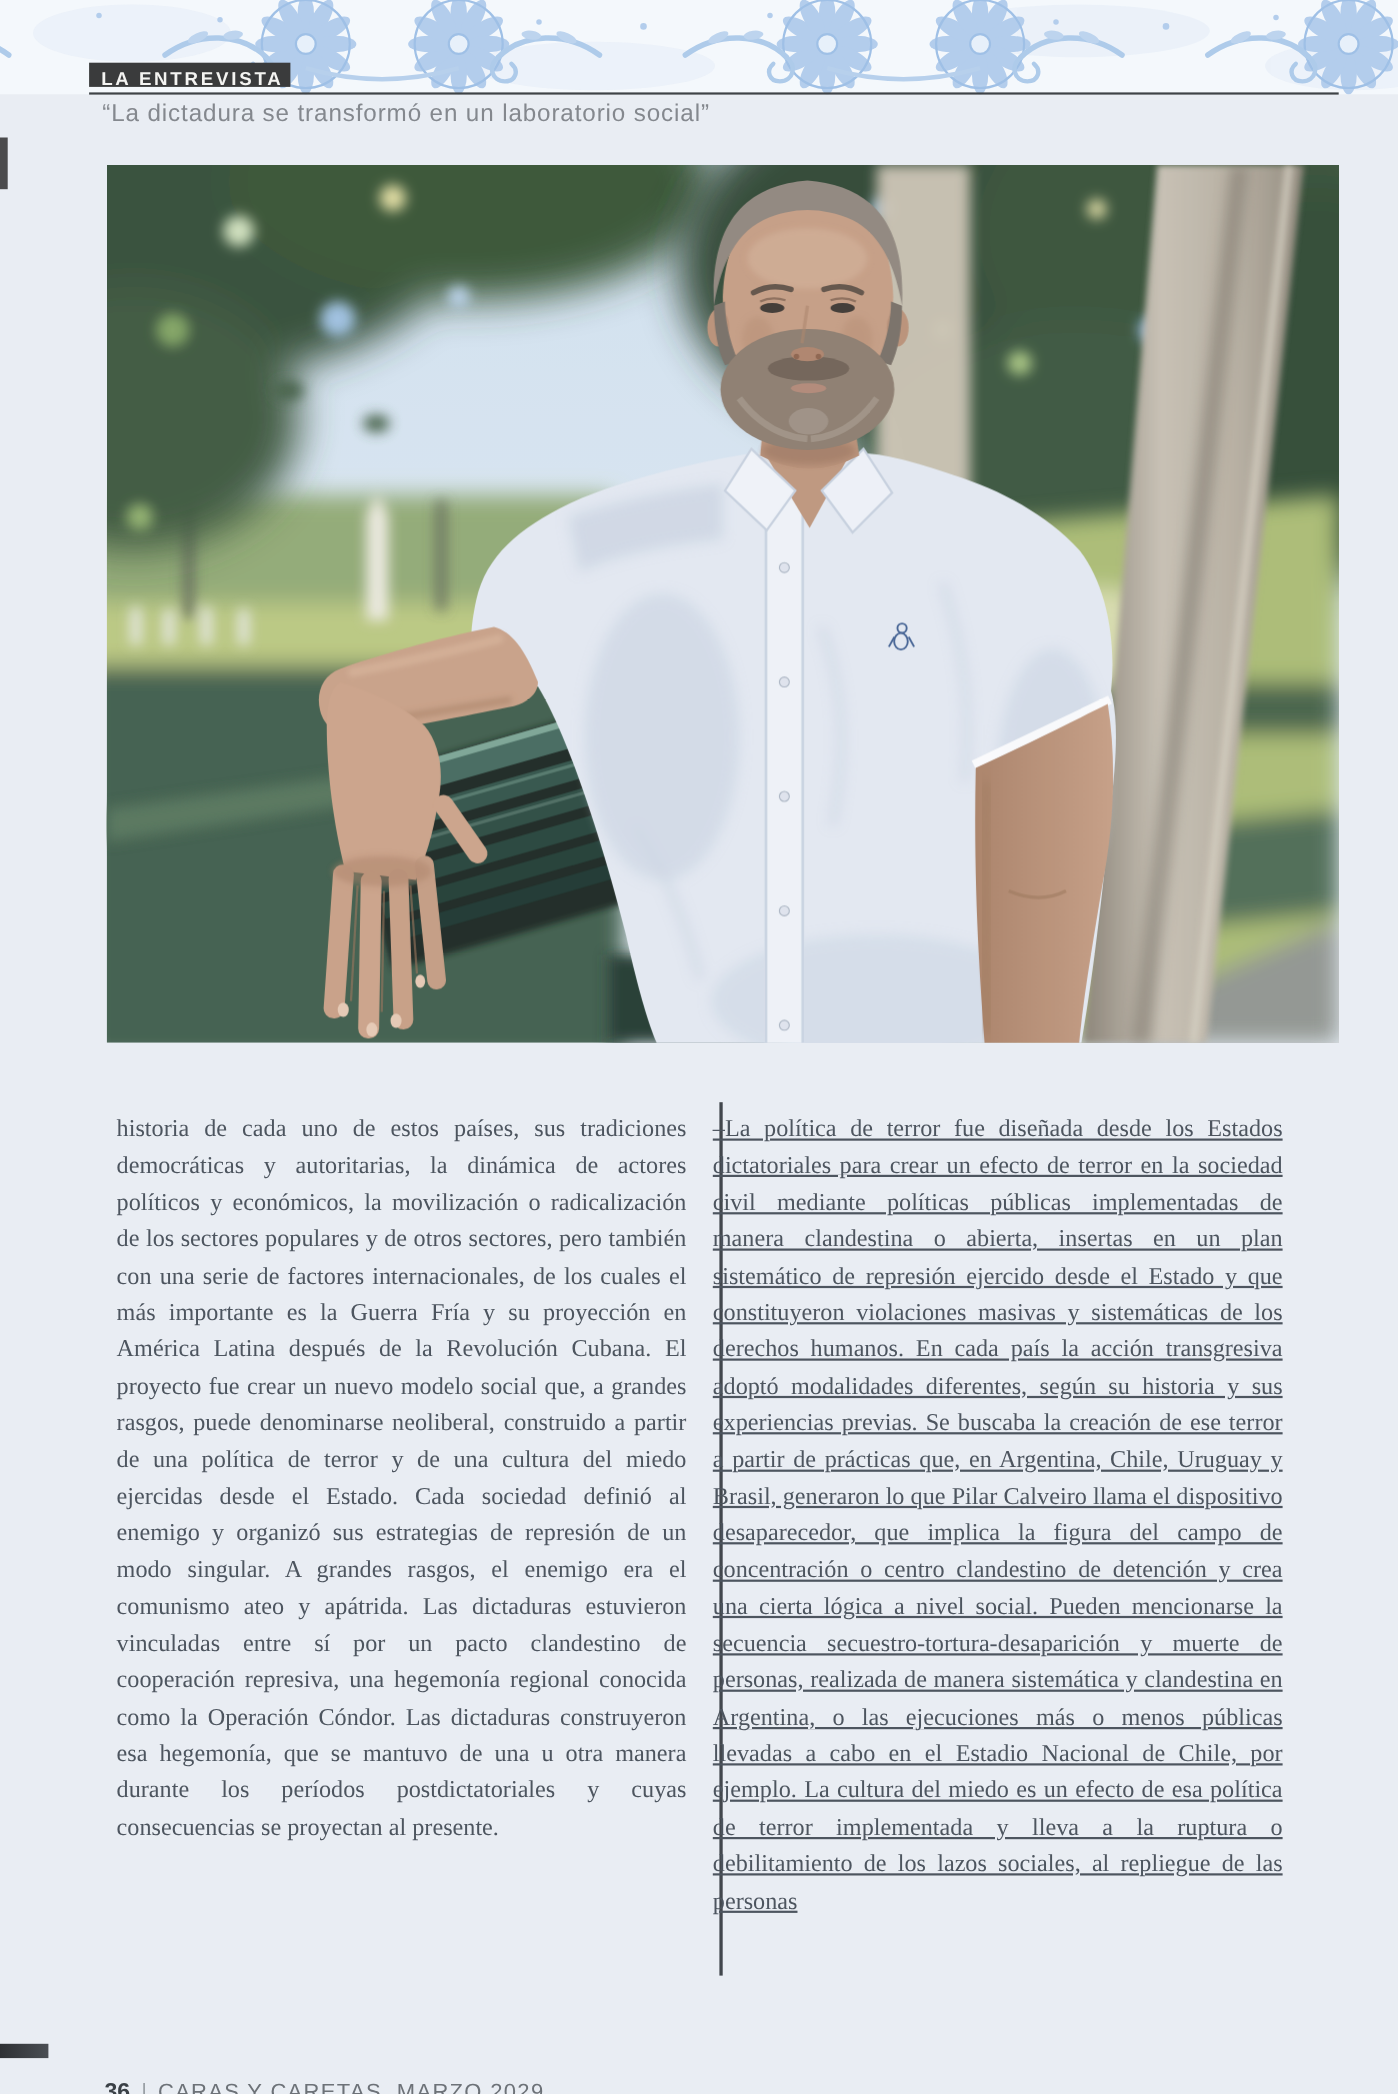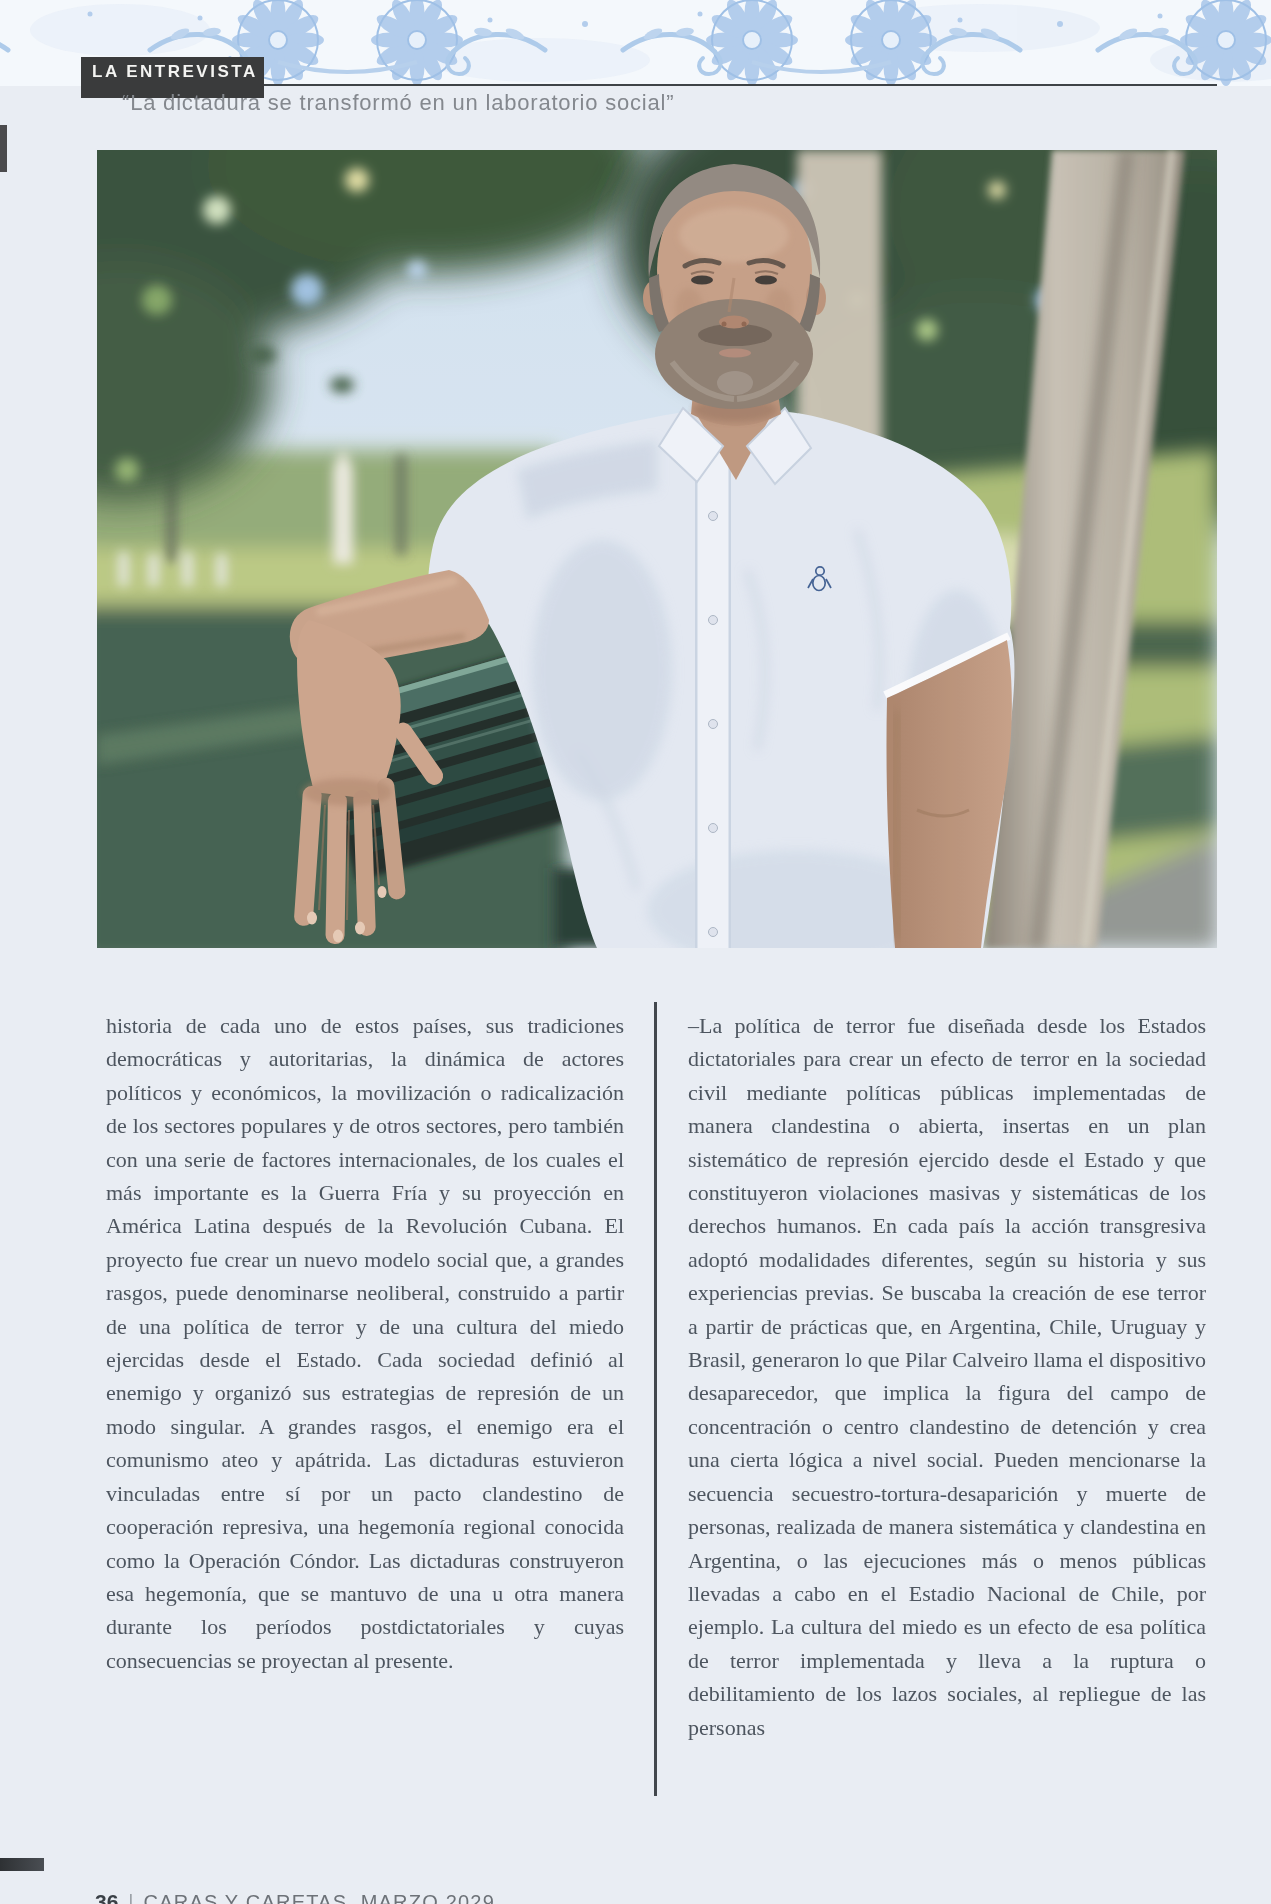--- a/index.html
+++ b/index.html
@@ -1,31 +1,31 @@
 <!DOCTYPE html>
 <html><head>
 <meta charset="utf-8">
 <style>
   html,body{margin:0;padding:0;background:#d8dde4;}
   .page{position:relative;width:1271px;height:1904px;background:#e9edf3;overflow:hidden;
         font-family:"Liberation Sans",sans-serif;}
   .ornament{position:absolute;left:0;top:0;width:1271px;height:86px;}
-  .section-label{position:absolute;left:81px;top:57px;width:183px;height:41px;background:#3a3b3c;
+  .section-label{position:absolute;left:81px;top:57px;width:183px;height:22px;background:#3a3b3c;
         color:#f4f4f2;font-weight:bold;font-size:17px;line-height:29px;letter-spacing:2.5px;
         padding-left:11px;box-sizing:border-box;z-index:3;}
   .header-rule{position:absolute;left:81px;top:84px;width:1136px;height:2px;background:#3e4347;z-index:2;}
   .headline{position:absolute;left:93px;top:90px;width:1050px;font-size:22px;color:#84888e;
-        letter-spacing:0.8px;z-index:3;margin-left:29px;}
+        letter-spacing:0.8px;z-index:3;}
   .side-tab{position:absolute;left:0;top:125px;width:7px;height:47px;background:#4b4b4d;}
   .photo{position:absolute;left:97px;top:150px;width:1120px;height:798px;overflow:hidden;}
   .photo svg{display:block;}
   .col{position:absolute;top:998px;width:540px;font-family:"Liberation Serif",serif;
         font-size:22px;line-height:33.4px;color:#4d555f;text-align:justify;}
   .col-left{left:95px;}
-  .col-right{left:677px;}
+  .col-right{left:637px;text-decoration:underline;}
   .col p{margin:11px;}
   .question{font-weight:bold;font-style:italic;}
   .divider{position:absolute;left:654px;top:1002px;width:3px;height:794px;background:#42474d;}
   .footer-bar{position:absolute;left:0;top:1858px;width:44px;height:13px;
         background:linear-gradient(to right,#2e3134,#4a4e53);}
   .footer{position:absolute;left:95px;top:1846px;display:flex;align-items:baseline;margin-top:44px;}
   .pagenum{font-weight:bold;font-size:21px;color:#3a4046;}
   .sep{font-size:20px;color:#9aa0a6;margin:0 10px;font-weight:300;}
   .issue{font-size:20px;color:#6d7278;letter-spacing:1.2px;}
 </style>

